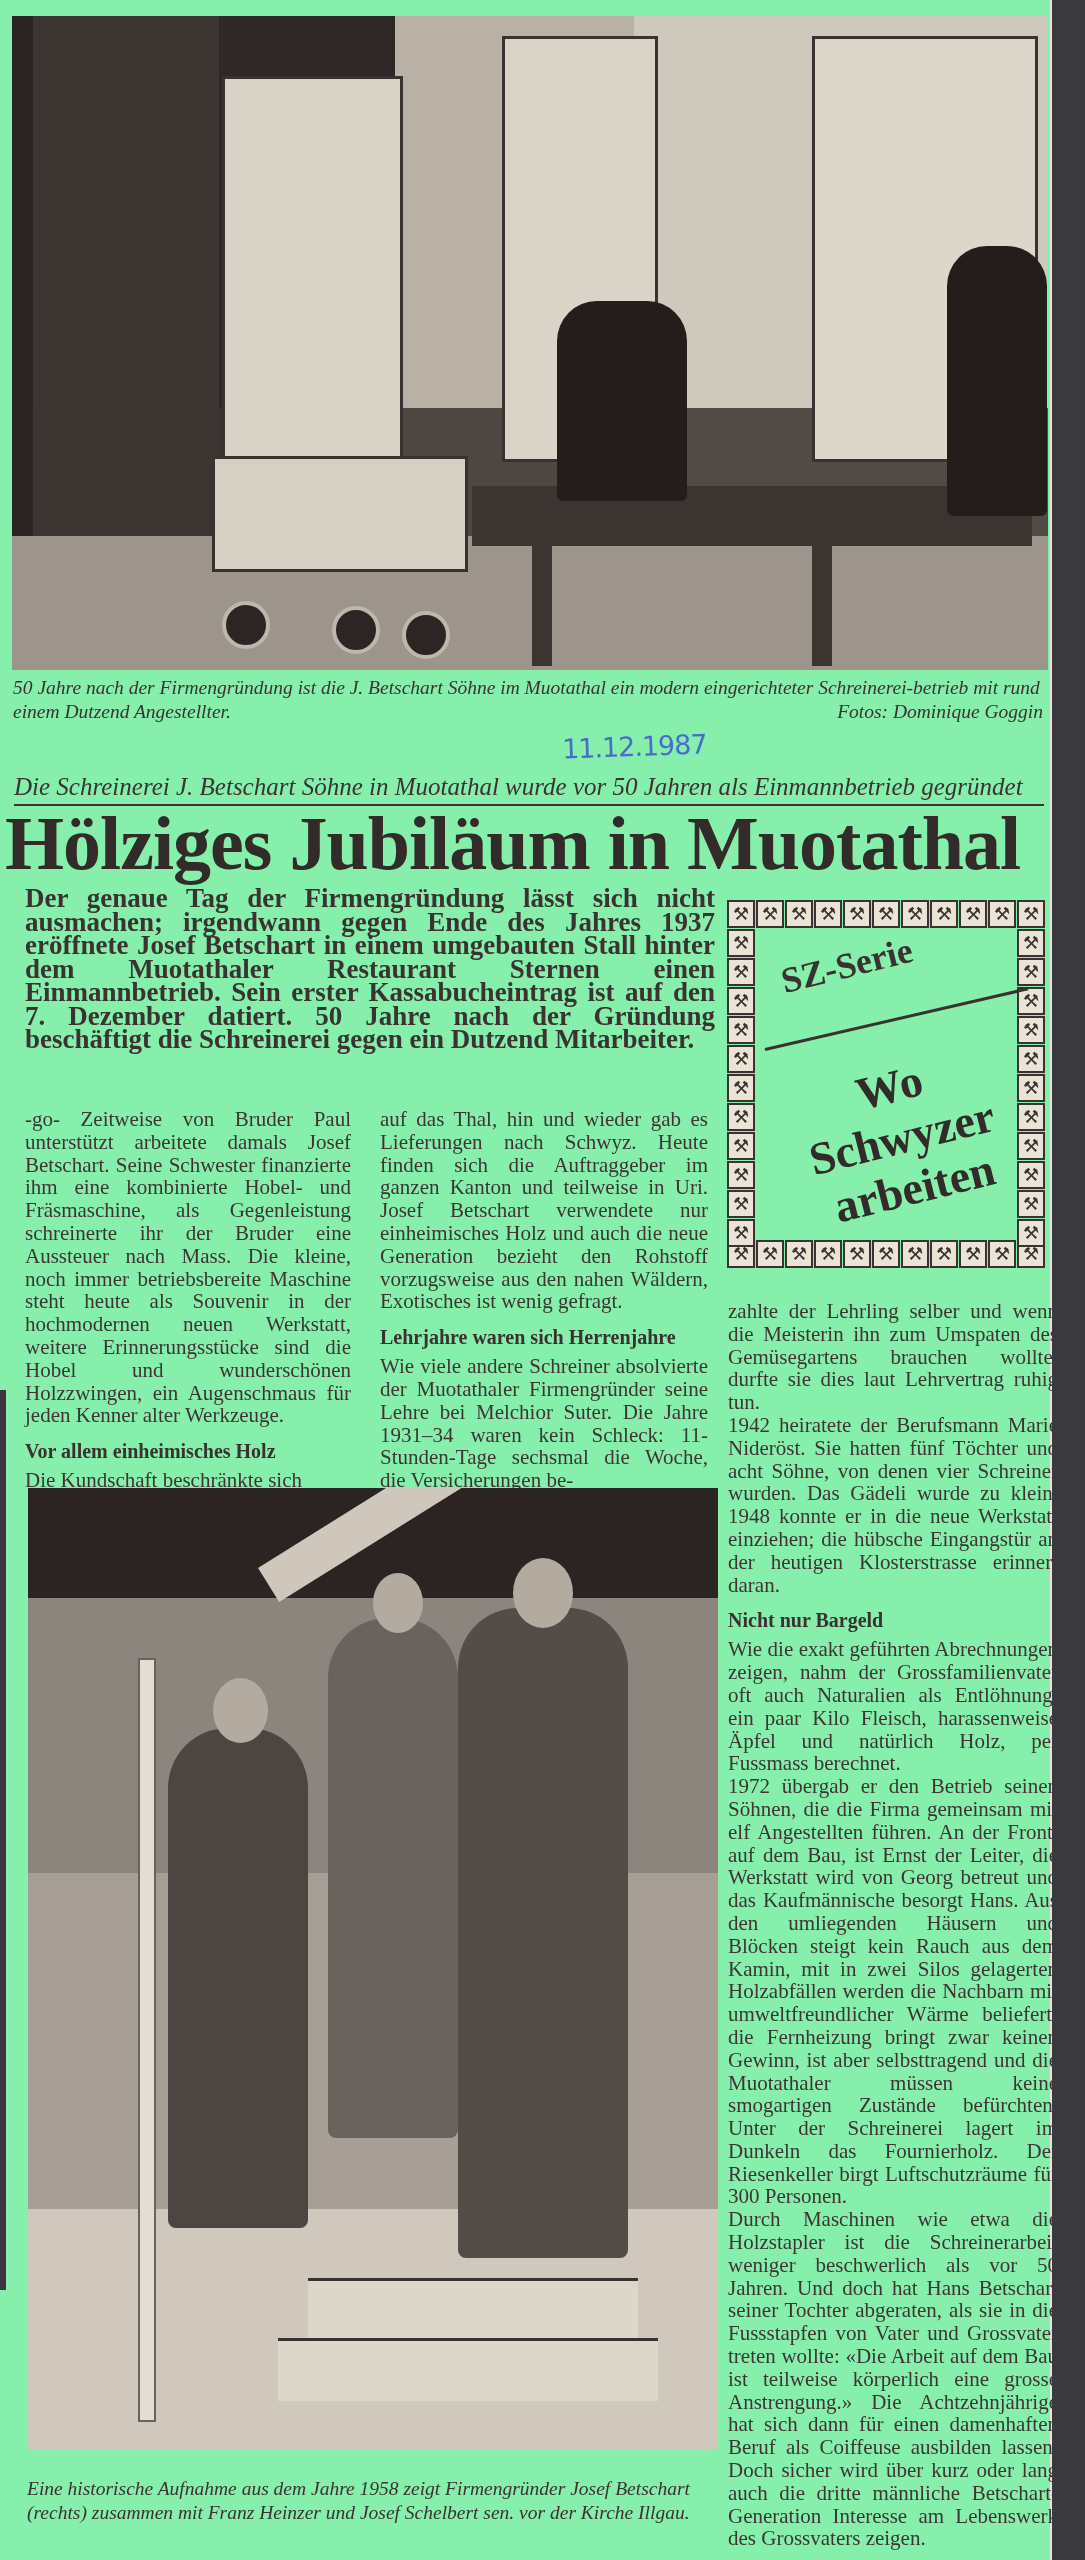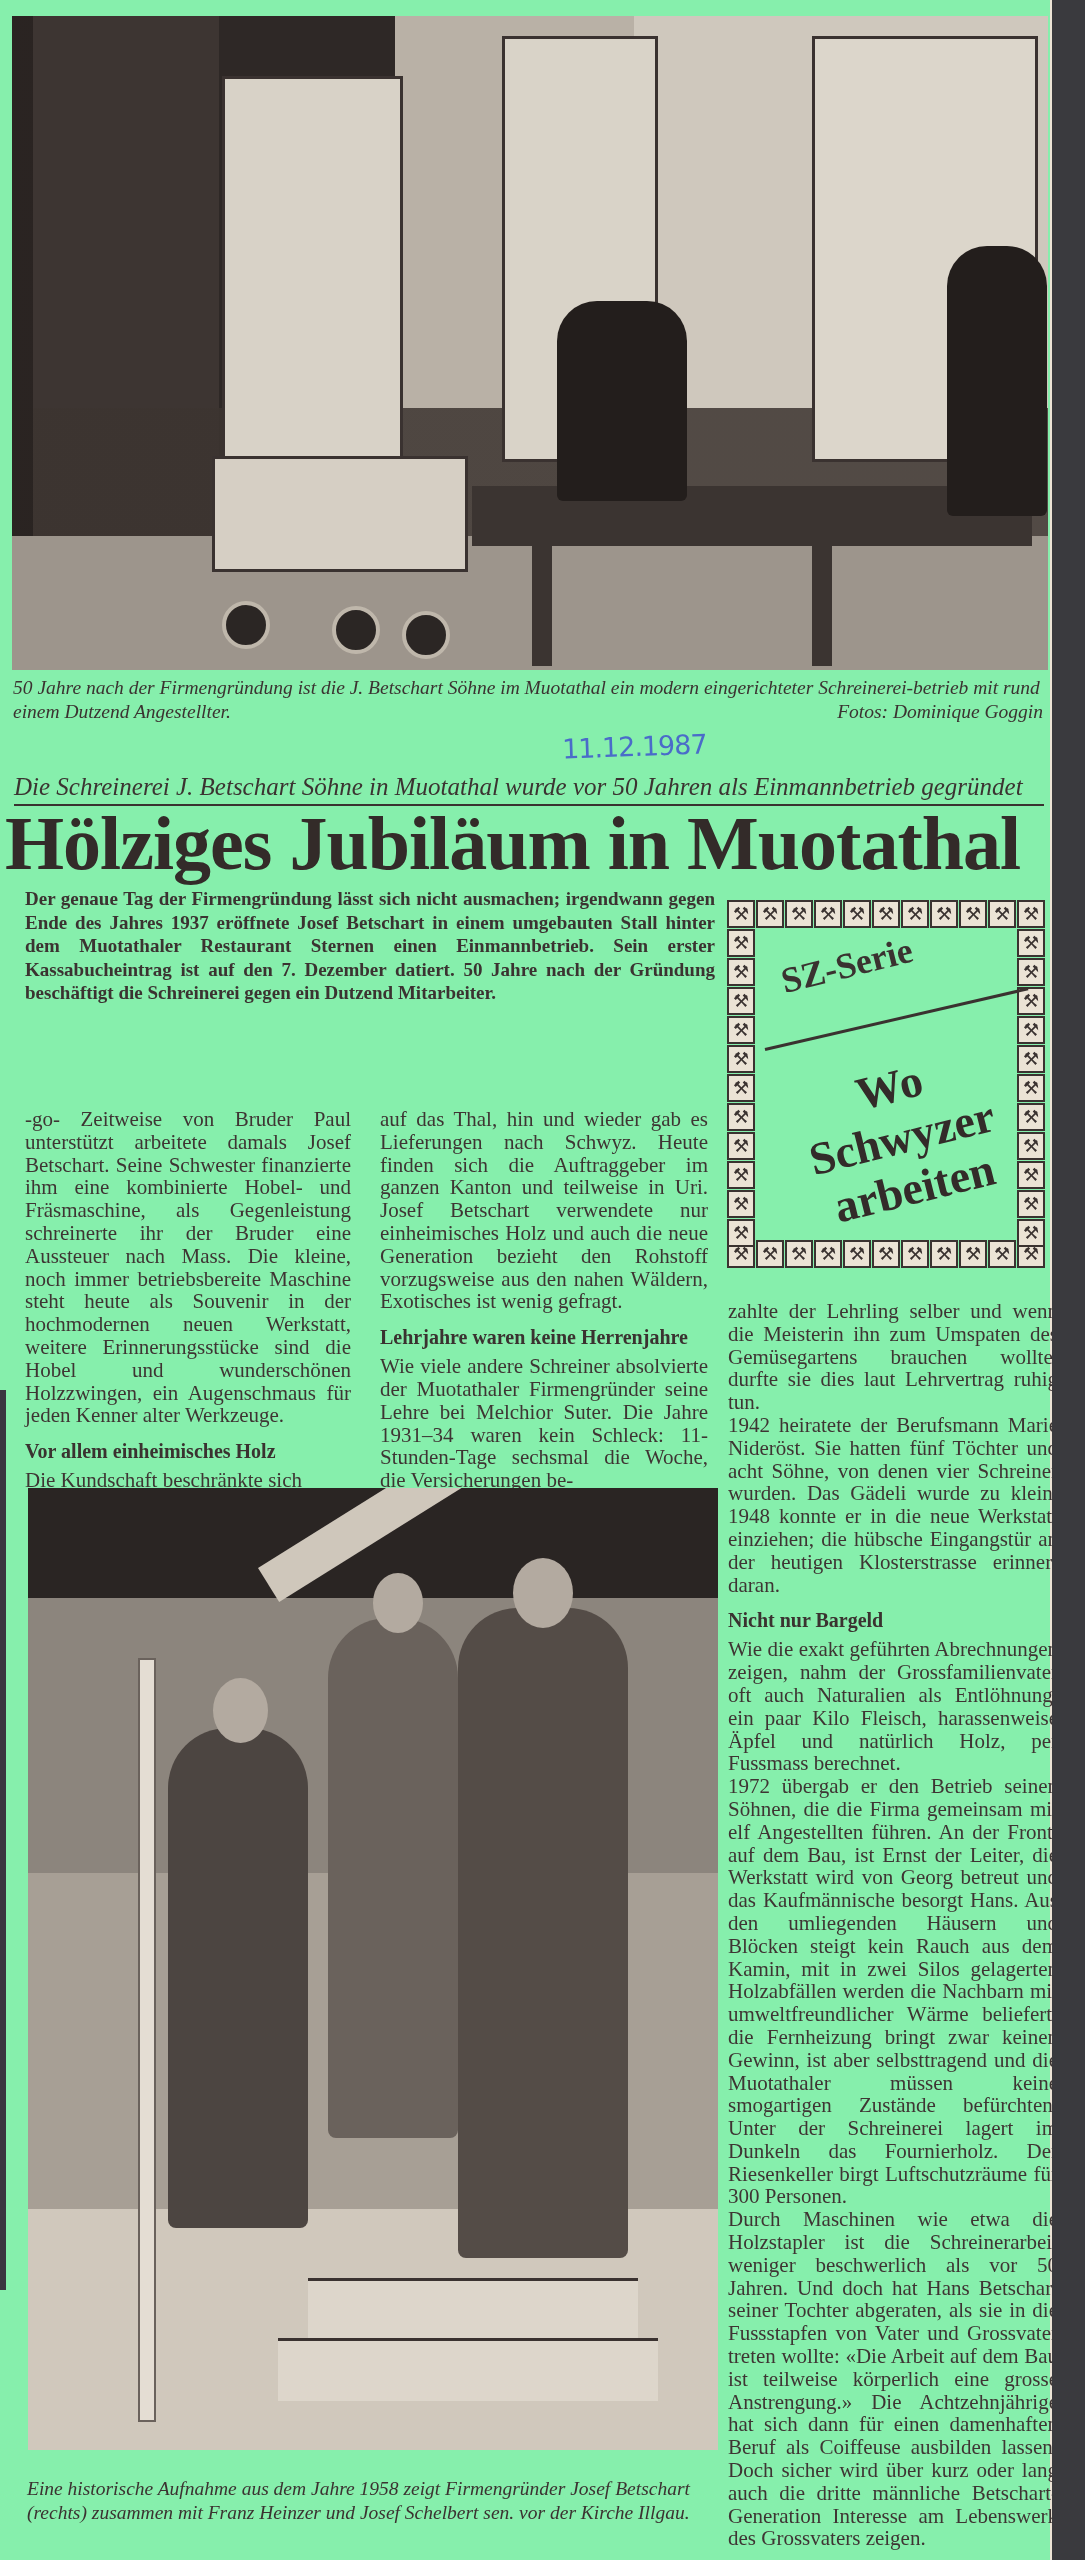--- a/index.html
+++ b/index.html
@@ -42,21 +42,21 @@
   .caption { position:absolute; font-style:italic; font-size:19.5px; line-height:24px; color:#3b3331; }
   .caption-top { left:13px; top:676px; width:1030px; }
   .caption-top .credit { position:absolute; right:0; top:24px; }
   .handwritten { position:absolute; left:562px; top:731px; font-family:"DejaVu Sans", sans-serif;
     font-size:27px; color:#4a6cc9; letter-spacing:-1px; transform:rotate(-2deg); }
   .kicker { position:absolute; left:14px; top:770px; width:1030px; font-style:italic; font-size:25px;
     line-height:34px; border-bottom:2px solid #3a3230; padding-bottom:0; color:#3b3331; }
   .headline { position:absolute; left:5px; top:798px; width:1040px; font-weight:bold; font-size:76px;
     line-height:90px; letter-spacing:-1px; color:#332b29; }
 
-  .lead { position:absolute; left:25px; top:887px; width:690px; font-weight:bold; font-size:19px;
+  .lead { position:absolute; left:25px; top:887px; width:690px; font-weight:bold; font-size:27px;
     line-height:23.5px; text-align:justify; color:#3b3331; }
 
   .col { position:absolute; font-size:21px; line-height:22.8px; text-align:justify; color:#3e3533; }
   .col p { margin:0; }
   .col h3 { margin:12px 0 6px 0; font-size:20px; font-weight:bold; line-height:24px; color:#3a3230; text-align:left; }
   .col-1 { left:25px; top:1108px; width:326px;font-family:Liberation Serif, serif; }
   .col-2 { left:380px; top:1108px; width:328px; }
   .col-3 { left:728px; top:1300px; width:330px; }
 
   .caption-bottom { left:27px; top:2477px; width:700px; }
@@ -170,21 +170,21 @@
   </div>
 
   <div class="col col-1">
     <p>-go- Zeitweise von Bruder Paul unterstützt arbeitete damals Josef Betschart. Seine Schwester finanzierte ihm eine kombinierte Hobel- und Fräsmaschine, als Gegenleistung schreinerte ihr der Bruder eine Aussteuer nach Mass. Die kleine, noch immer betriebsbereite Maschine steht heute als Souvenir in der hochmodernen neuen Werkstatt, weitere Erinnerungsstücke sind die Hobel und wunderschönen Holzzwingen, ein Augenschmaus für jeden Kenner alter Werkzeuge.</p>
     <h3>Vor allem einheimisches Holz</h3>
     <p>Die Kundschaft beschränkte sich</p>
   </div>
 
   <div class="col col-2">
     <p>auf das Thal, hin und wieder gab es Lieferungen nach Schwyz. Heute finden sich die Auftraggeber im ganzen Kanton und teilweise in Uri. Josef Betschart verwendete nur einheimisches Holz und auch die neue Generation bezieht den Rohstoff vorzugsweise aus den nahen Wäldern, Exotisches ist wenig gefragt.</p>
-    <h3>Lehrjahre waren keine Herrenjahre</h3>
+    <h3>Lehrjahre waren sich Herrenjahre</h3>
     <p>Wie viele andere Schreiner absolvierte der Muotathaler Firmengründer seine Lehre bei Melchior Suter. Die Jahre 1931–34 waren kein Schleck: 11-Stunden-Tage sechsmal die Woche, die Versicherungen be-</p>
   </div>
 
   <div class="photo photo-bottom" title="Historical photo of three men standing on steps in front of a church">
     <div class="roof"></div>
     <div class="beam" style="left:230px;top:80px;width:440px;height:40px;transform:rotate(-32deg);transform-origin:left top;"></div>
     <div class="pipe"></div>
     <div class="step" style="left:280px;top:790px;width:330px;height:60px;"></div>
     <div class="step" style="left:250px;top:850px;width:380px;height:60px;"></div>
     <div class="man" style="left:140px;top:240px;width:140px;height:500px;"></div>

